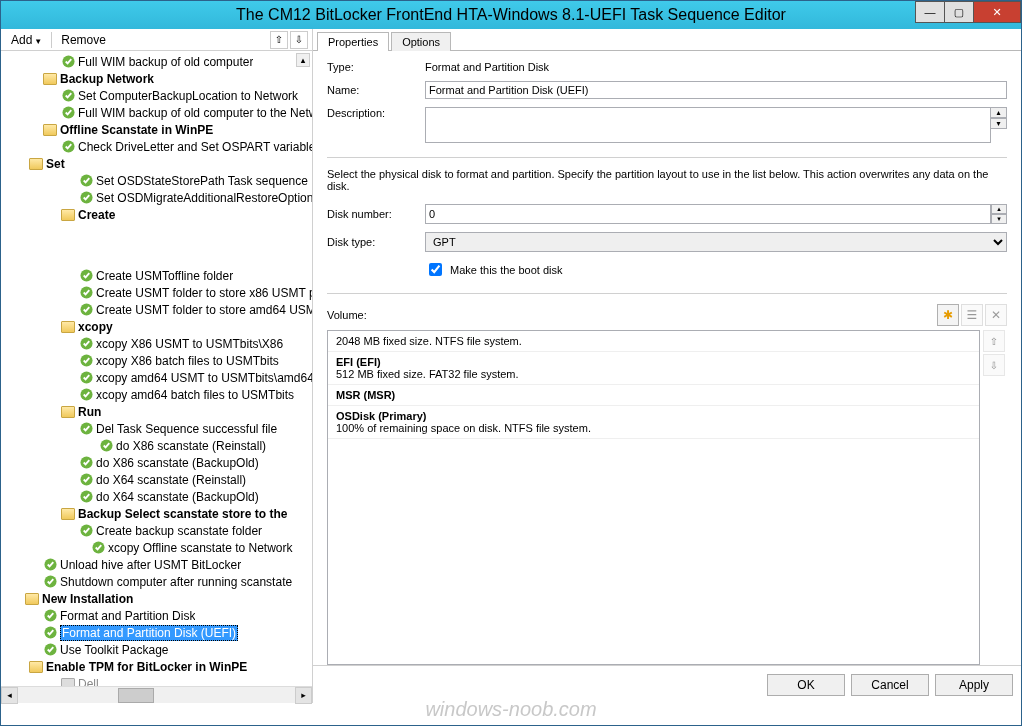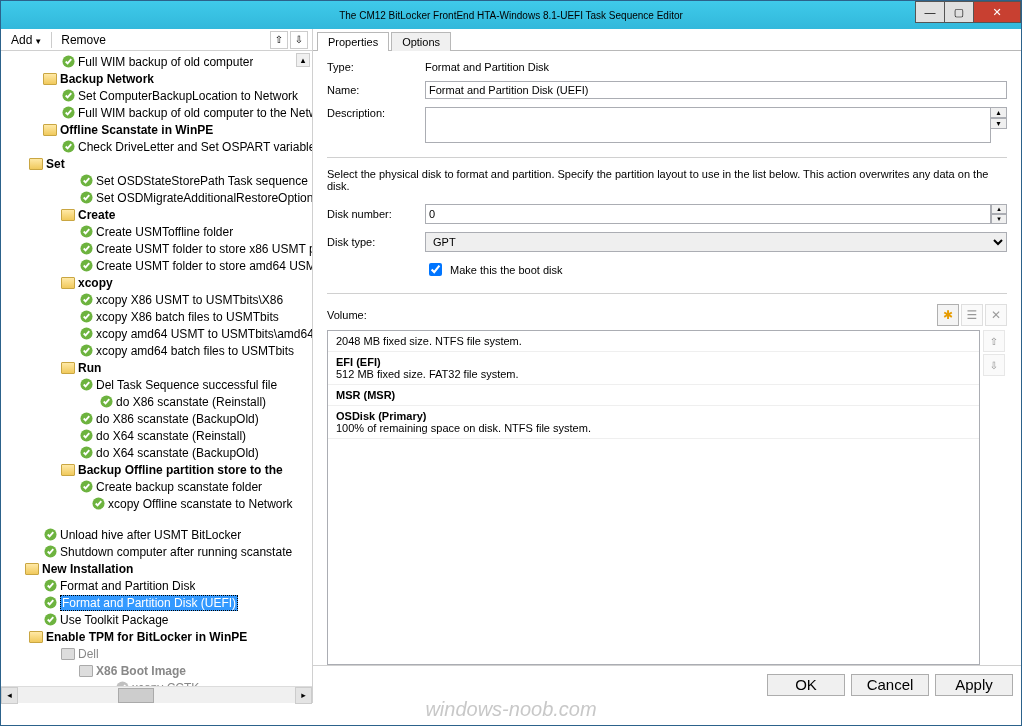--- a/index.html
+++ b/index.html
@@ -1,19 +1,19 @@
 <!DOCTYPE html>
 <html><head>
 <meta charset="utf-8">
 <style>
 * { box-sizing: border-box; font-family: "Segoe UI", Tahoma, sans-serif; }
 body { margin: 0; padding: 0; background: #fff; font-size: 12px; overflow: hidden; }
 .window { width: 1022px; height: 726px; border: 1px solid #2c628b; background: #fff; position: relative; }
 .titlebar { height: 28px; background: linear-gradient(#3fcaea, #32b8db); display: flex; align-items: center; position: relative; }
-.titlebar-title { flex: 1; text-align: center; font-size: 10px; color: #000; }
+.titlebar-title { flex: 1; text-align: center; font-size: 16px; color: #000; }
 .win-controls { display: flex; position: absolute; right: 0; top: 0; }
 .win-btn { width: 30px; height: 22px; border: 1px solid #555; background: #e0e0e0; display: flex; align-items: center; justify-content: center; font-size: 11px; cursor: default; margin-left: -1px; }
 .win-btn.close { background: #c84031; color: #fff; width: 48px; }
 .toolbar { height: 22px; border-bottom: 1px solid #d0d0d0; display: flex; align-items: center; padding: 0 4px; }
 .toolbar-item { padding: 2px 6px; cursor: default; }
 .toolbar-chev { font-size: 8px; margin-left: 2px; }
 .toolbar-right { margin-left: auto; display: flex; gap: 2px; }
 .tb-icon { width: 18px; height: 18px; border: 1px solid #ccc; display: flex; align-items: center; justify-content: center; font-size: 10px; }
 .main { display: flex; height: calc(100% - 50px); }
 .left-pane { width: 312px; border-right: 1px solid #d0d0d0; position: relative; display: flex; flex-direction: column; }
@@ -53,21 +53,21 @@
 .vtool-btn { width: 22px; height: 22px; border: 1px solid #b0b0b0; background: #f4f4f4; display: flex; align-items: center; justify-content: center; font-size: 12px; cursor: default; }
 .vtool-btn.disabled { opacity: 0.4; }
 .volume-wrap { display: flex; flex: 1; min-height: 0; }
 .vlist-container { flex: 1; border: 1px solid #abadb3; overflow: hidden; }
 .vside { width: 24px; display: flex; flex-direction: column; gap: 2px; margin-left: 3px; }
 .vside-btn { width: 22px; height: 22px; border: 1px solid #ccc; background: #f4f4f4; display: flex; align-items: center; justify-content: center; font-size: 10px; opacity: 0.45; }
 .vol-item { padding: 4px 8px; border-bottom: 1px solid #efefef; font-size: 11px; }
 .vol-item .vname { font-weight: 700; }
 .vol-item .vdesc { }
 .footer { height: 38px; border-top: 1px solid #d0d0d0; display: flex; align-items: center; justify-content: flex-end; padding: 0 8px; gap: 6px; }
-.btn { min-width: 78px; height: 22px; border: 1px solid #adadad; background: #f0f0f0; font-size: 15px; cursor: default; }
+.btn { min-width: 78px; height: 22px; border: 1px solid #adadad; background: #f0f0f0; font-size: 12px; cursor: default; }
 .watermark { position: absolute; bottom: 4px; left: 50%; transform: translateX(-50%); color: #c8c8c8; font-size: 20px; font-style: italic; pointer-events: none; }
 .chk { display: flex; align-items: center; gap: 5px; font-size: 11px; }
 .ta-spin { display: flex; flex-direction: column; width: 16px; }
 .ta-spin div { flex: 1; border: 1px solid #abadb3; border-left: none; font-size: 8px; display: flex; align-items: center; justify-content: center; background: #f0f0f0; }
 svg.check-green circle { fill: #6db33f; }
 svg.check-green path { stroke: #fff; stroke-width: 2; fill: none; }
 svg.check-gray circle { fill: #c0c0c0; }
 svg.check-gray path { stroke: #fff; stroke-width: 2; fill: none; }
 </style>
 </head>
@@ -168,21 +168,21 @@
               </svg>
             </span>
             <span class="label">Set OSDMigrateAdditionalRestoreOptions</span>
           </div>
           <div class="tree-item bold" style="padding-left: 60px;">
             <span class="icon">
               <span class="icon-folder"></span>
             </span>
             <span class="label">Create</span>
           </div>
-          <div class="tree-item" style="padding-left: 78px;">
+          <div class="tree-item" style="padding-left: 78px; margin-top: 44px;">
             <span class="icon">
               <svg class="check-green" width="13" height="13" viewBox="0 0 14 14">
                 <circle cx="7" cy="7" r="6.5"></circle>
                 <path d="M4 7 L6 9 L10 4.5"></path>
               </svg>
             </span>
             <span class="label">Create USMToffline folder</span>
           </div>
           <div class="tree-item" style="padding-left: 78px;">
             <span class="icon">
@@ -292,41 +292,41 @@
                 <circle cx="7" cy="7" r="6.5"></circle>
                 <path d="M4 7 L6 9 L10 4.5"></path>
               </svg>
             </span>
             <span class="label">do X64 scanstate (BackupOld)</span>
           </div>
           <div class="tree-item bold" style="padding-left: 60px;">
             <span class="icon">
               <span class="icon-folder"></span>
             </span>
-            <span class="label">Backup Offline partition store to the</span>
+            <span class="label">Backup Select scanstate store to the</span>
           </div>
           <div class="tree-item" style="padding-left: 78px;">
             <span class="icon">
               <svg class="check-green" width="13" height="13" viewBox="0 0 14 14">
                 <circle cx="7" cy="7" r="6.5"></circle>
                 <path d="M4 7 L6 9 L10 4.5"></path>
               </svg>
             </span>
             <span class="label">Create backup scanstate folder</span>
           </div>
           <div class="tree-item" style="padding-left: 90px;">
             <span class="icon">
               <svg class="check-green" width="13" height="13" viewBox="0 0 14 14">
                 <circle cx="7" cy="7" r="6.5"></circle>
                 <path d="M4 7 L6 9 L10 4.5"></path>
               </svg>
             </span>
             <span class="label">xcopy Offline scanstate to Network</span>
           </div>
-          <div class="tree-item" style="padding-left: 42px; margin-top: 14px;">
+          <div class="tree-item" style="padding-left: 42px;">
             <span class="icon">
               <svg class="check-green" width="13" height="13" viewBox="0 0 14 14">
                 <circle cx="7" cy="7" r="6.5"></circle>
                 <path d="M4 7 L6 9 L10 4.5"></path>
               </svg>
             </span>
             <span class="label">Unload hive after USMT BitLocker</span>
           </div>
           <div class="tree-item" style="padding-left: 42px;">
             <span class="icon">

